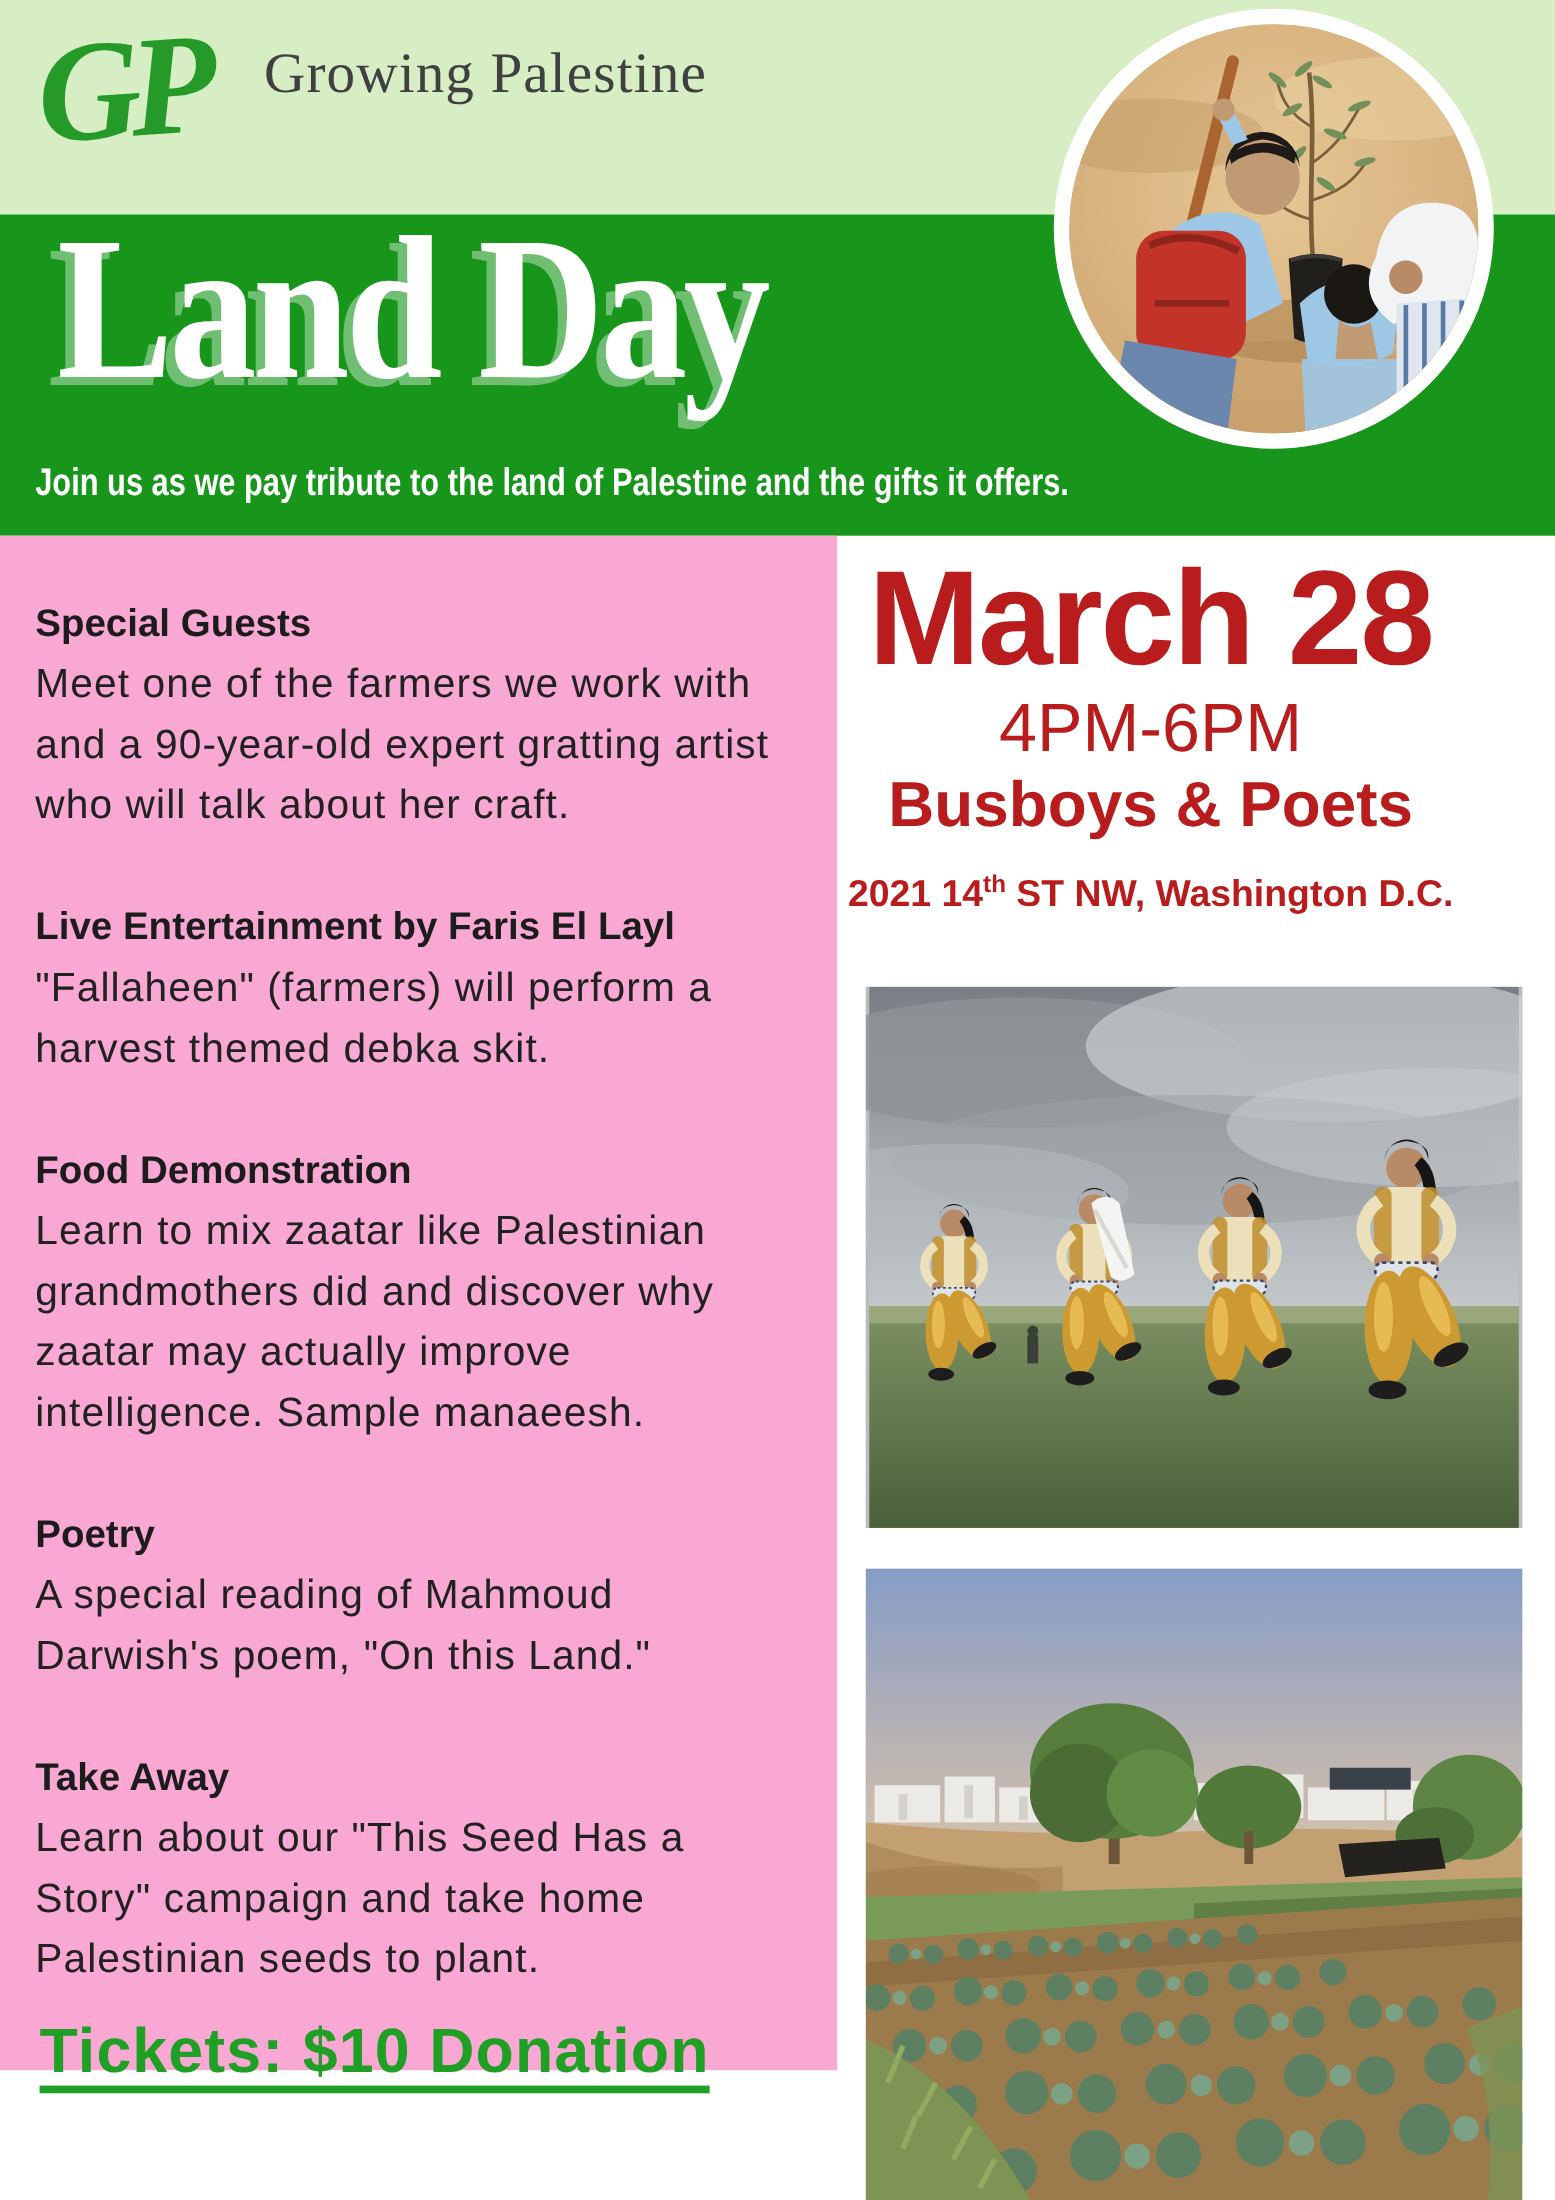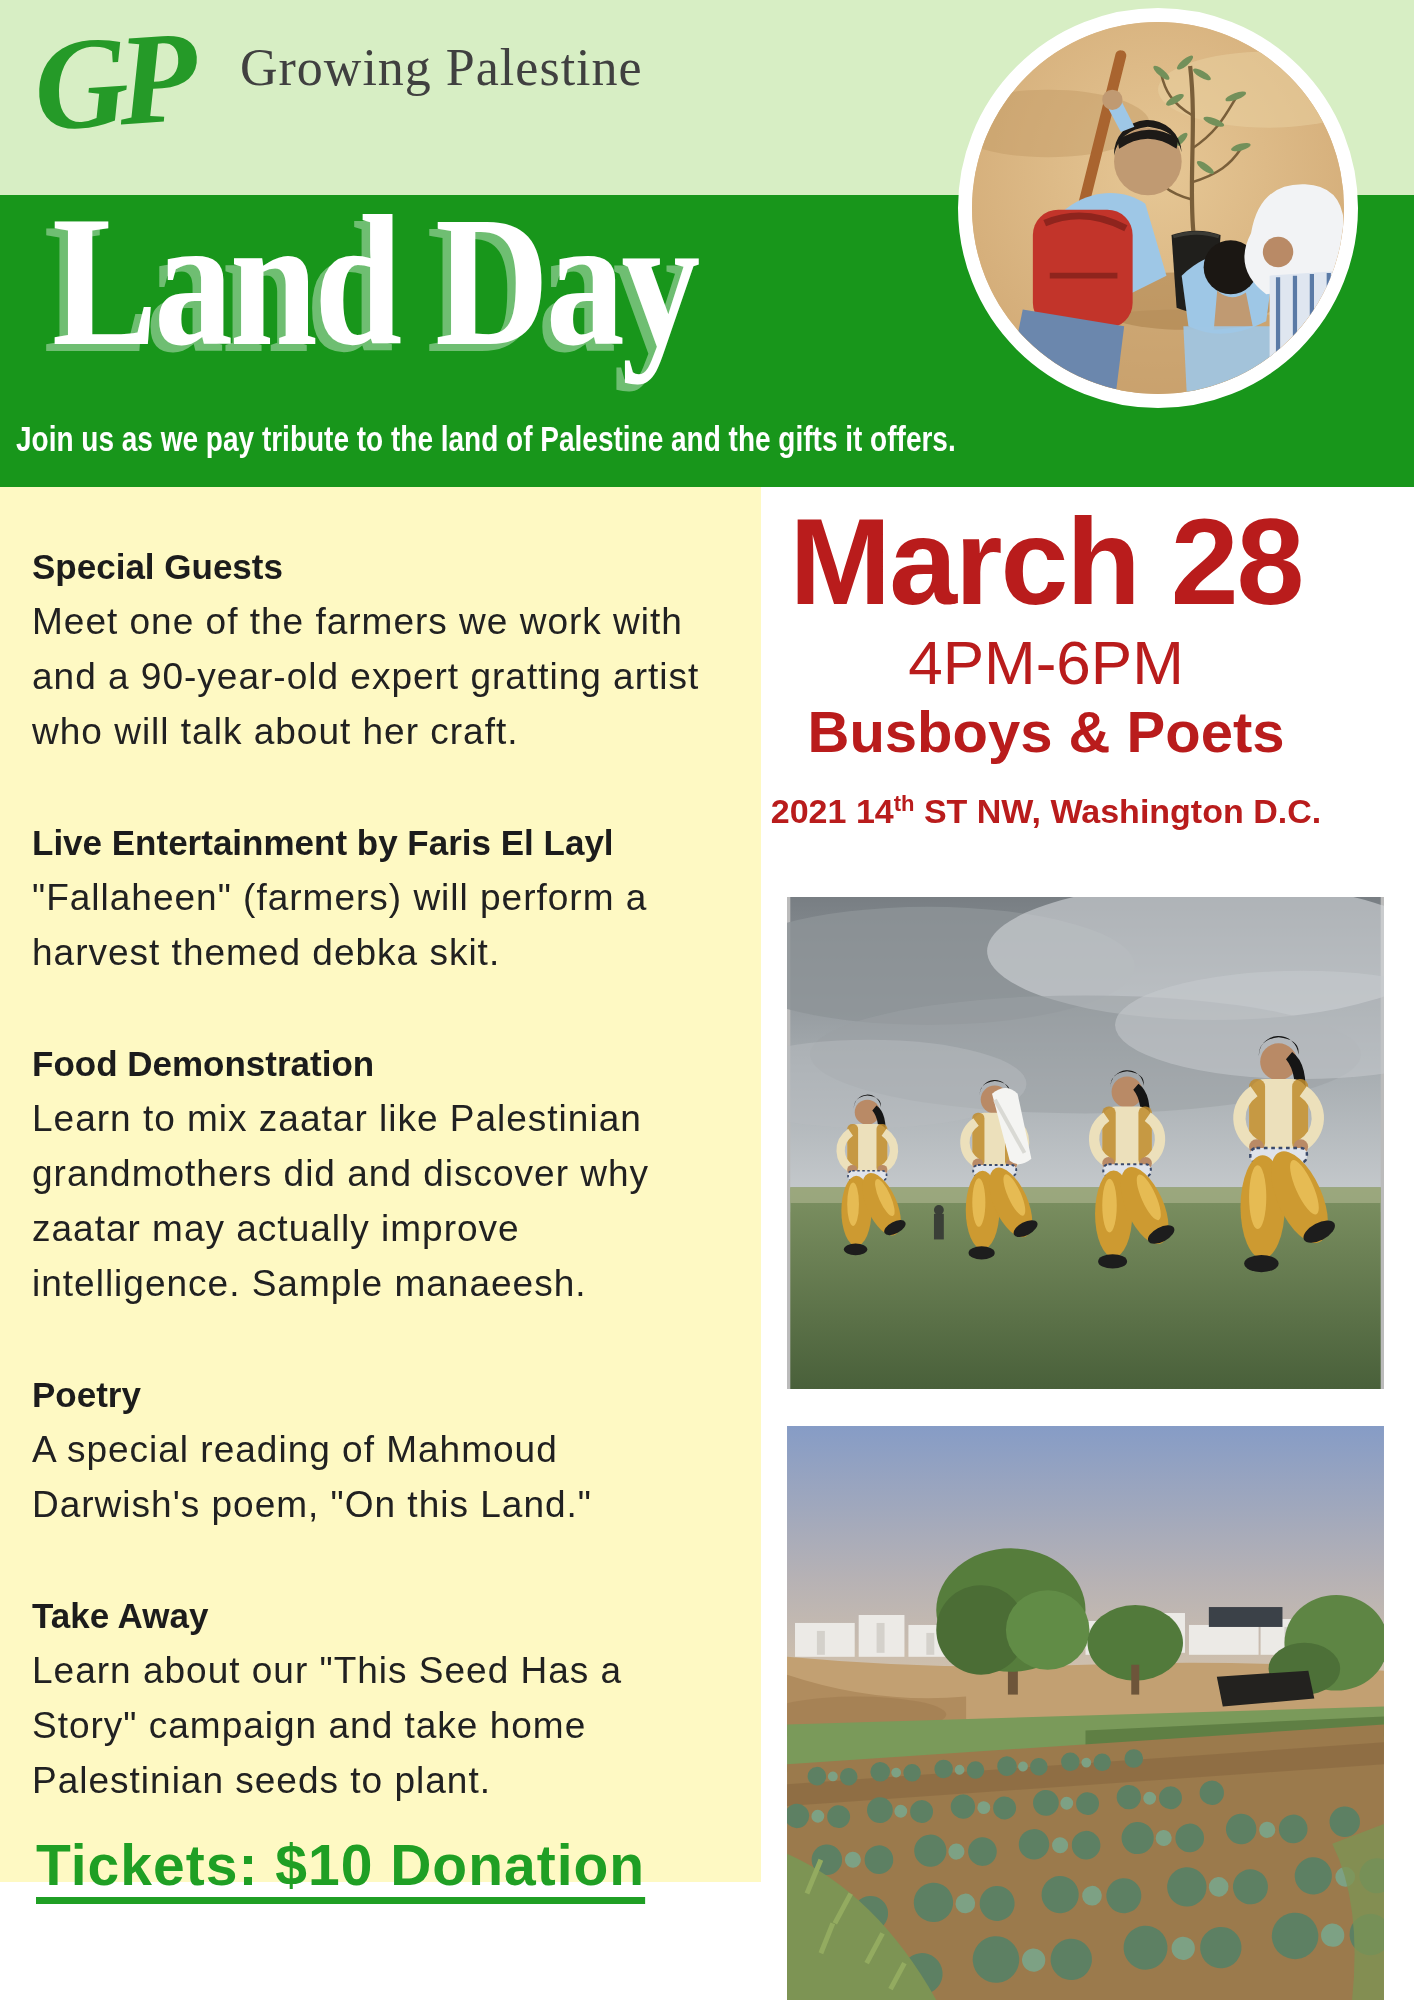--- a/index.html
+++ b/index.html
@@ -13,34 +13,34 @@
            letter-spacing:-10px;transform:rotate(-4deg);}
   .org-name{position:absolute;left:240px;top:38px;font-family:"Liberation Serif",serif;
             font-size:52px;color:#404040;letter-spacing:1px;}
 
   
   .band{position:absolute;left:0;top:195px;width:1414px;height:292px;background:#18961b;}
   .title{position:absolute;left:52px;top:188px;font-family:"Liberation Serif",serif;
          font-weight:700;font-size:186px;line-height:1;color:#ffffff;letter-spacing:-4px;
          transform:scaleX(.85);transform-origin:left top;white-space:nowrap;
          text-shadow:-10px 7px 0 #6fbe72;}
-  .tagline-wrap{position:absolute;left:16px;top:419px;width:1380px;}
+  .tagline-wrap{position:absolute;left:32px;top:419px;width:1380px;}
   .tagline{display:inline-block;font-weight:700;font-size:35px;color:#ffffff;
            white-space:nowrap;transform:scaleX(.80);transform-origin:left top;
            letter-spacing:0px;}
 
   
   .circle-photo{position:absolute;left:958px;top:8px;width:400px;height:400px;
                 border-radius:50%;border:14px solid #ffffff;overflow:hidden;
                 box-sizing:border-box;background:#dcb887;z-index:6;}
   .circle-photo svg{display:block;width:100%;height:100%;}
 
   
   .left-panel{position:absolute;left:0;top:487px;width:761px;height:1395px;
-              background:#fef9c3;box-sizing:border-box;padding:52px 36px 0 32px;}
+              background:#f9a8d4;box-sizing:border-box;padding:52px 36px 0 32px;}
   .section{margin:0 0 56px 0;}
   .section h3{margin:0;font-size:35px;line-height:55px;font-weight:700;color:#1c1c1c;}
   .section p{margin:0;font-size:37px;line-height:55px;color:#212121;letter-spacing:1px;}
 
   
   .tickets{position:absolute;left:36px;top:1832px;font-weight:700;font-size:57px;
            color:#1f9f24;text-decoration:underline;text-decoration-thickness:7px;
            text-underline-offset:12px;letter-spacing:1px;}
 
   

